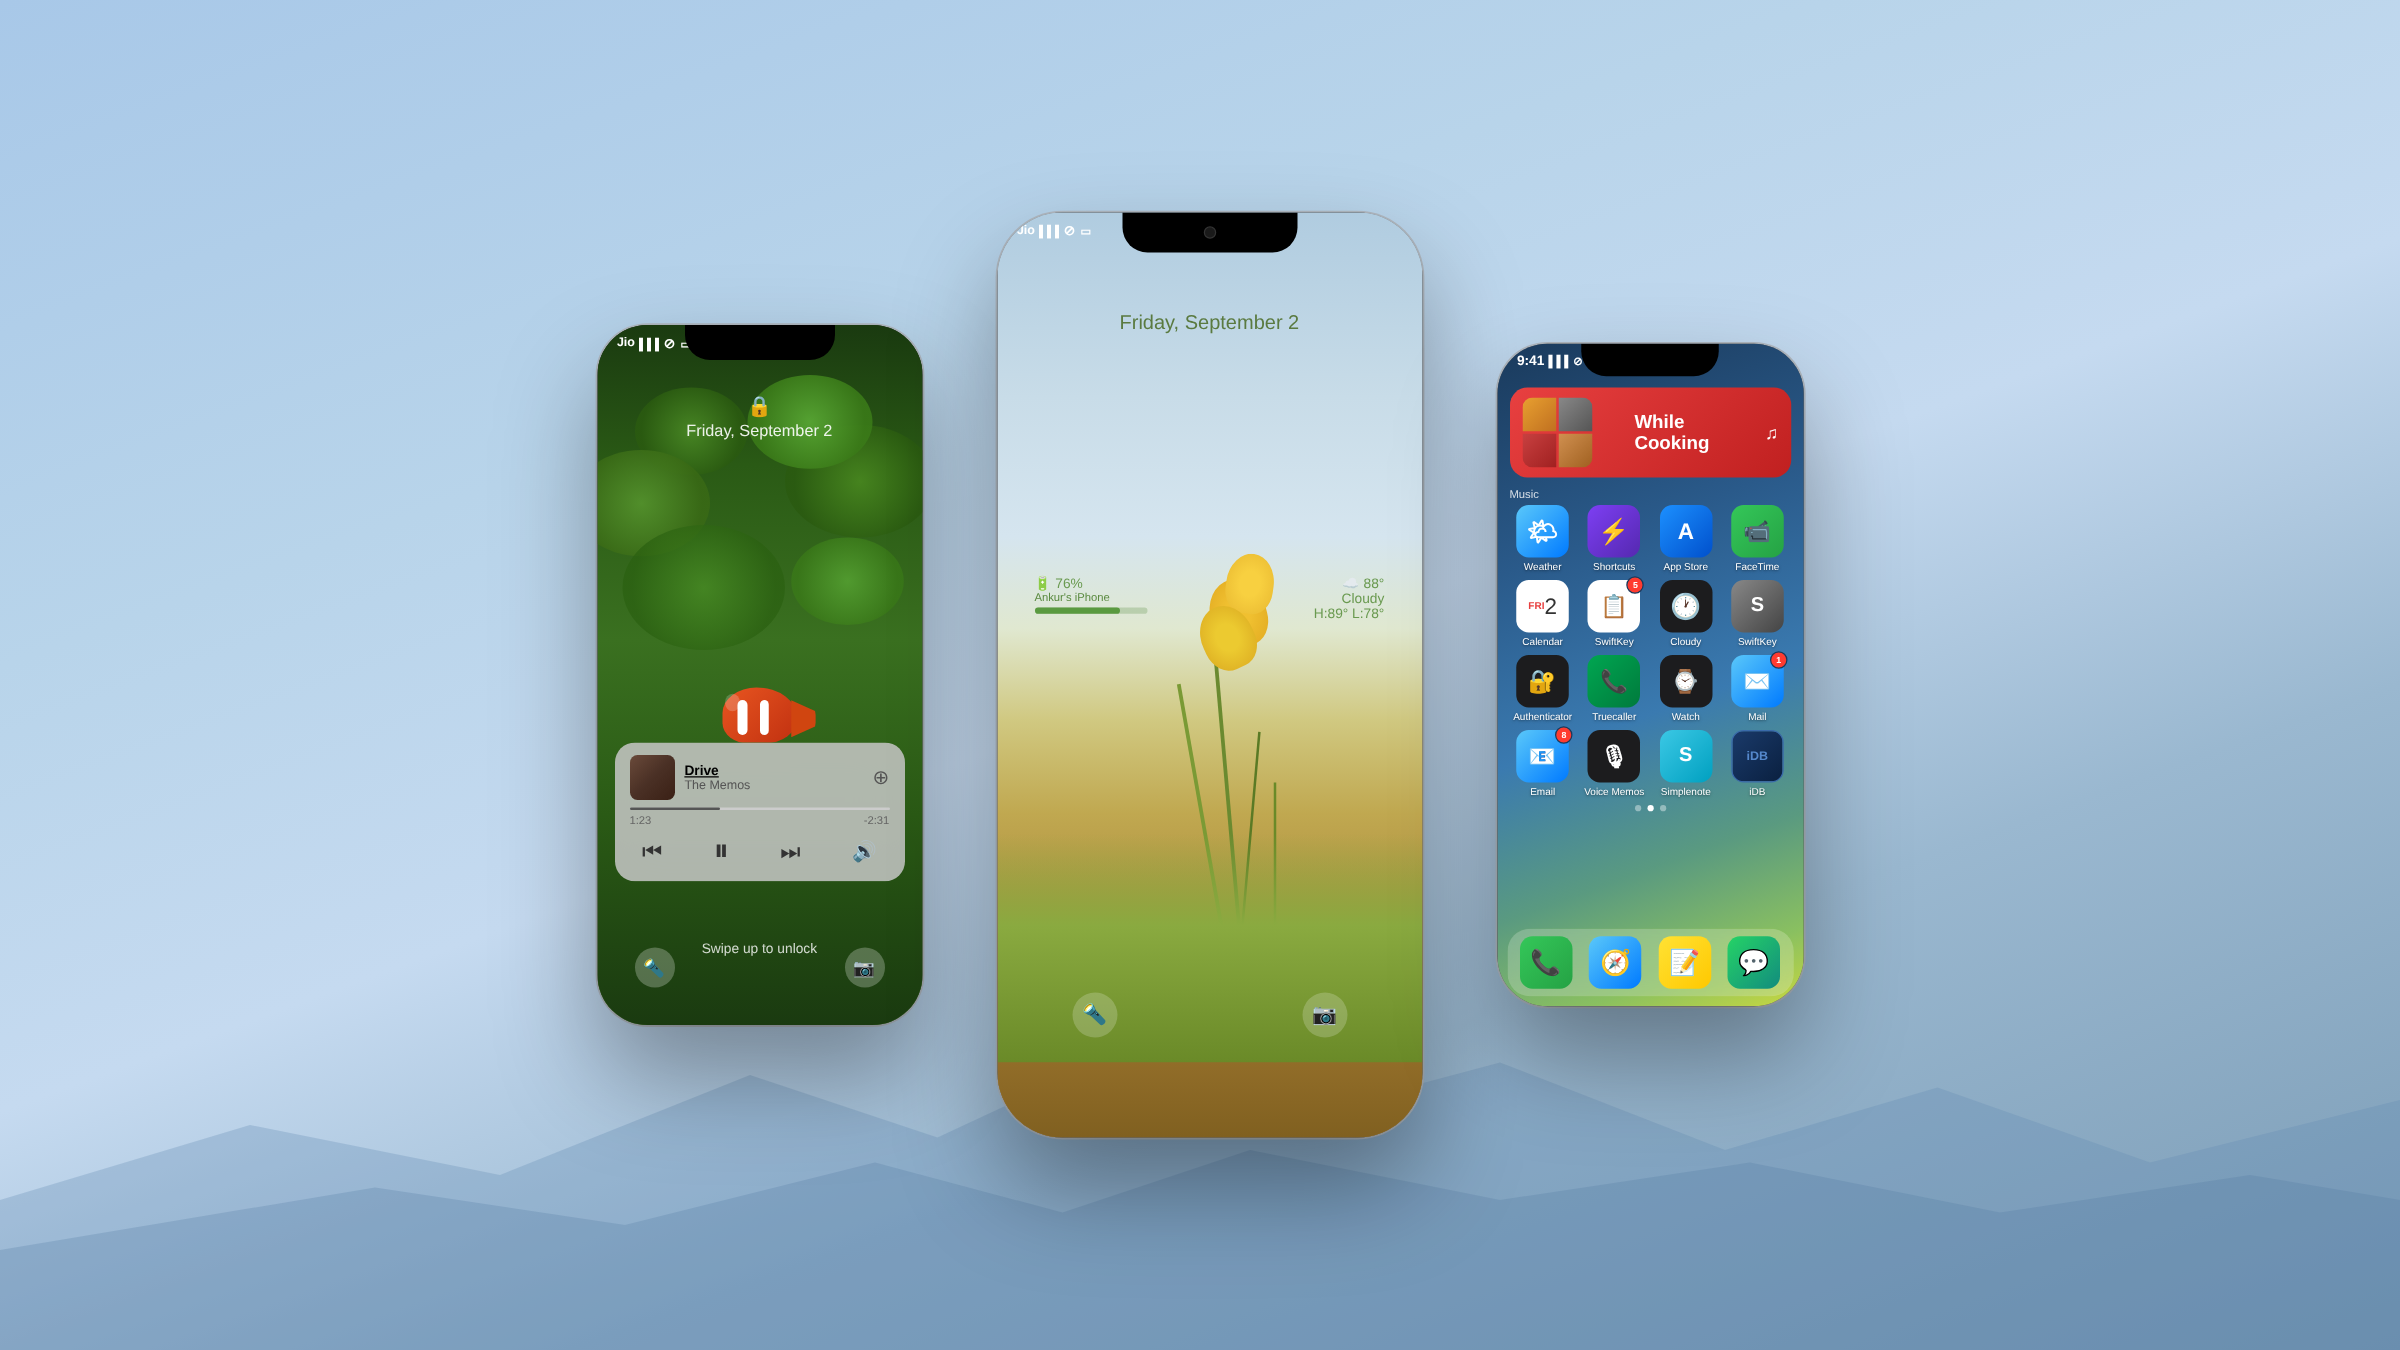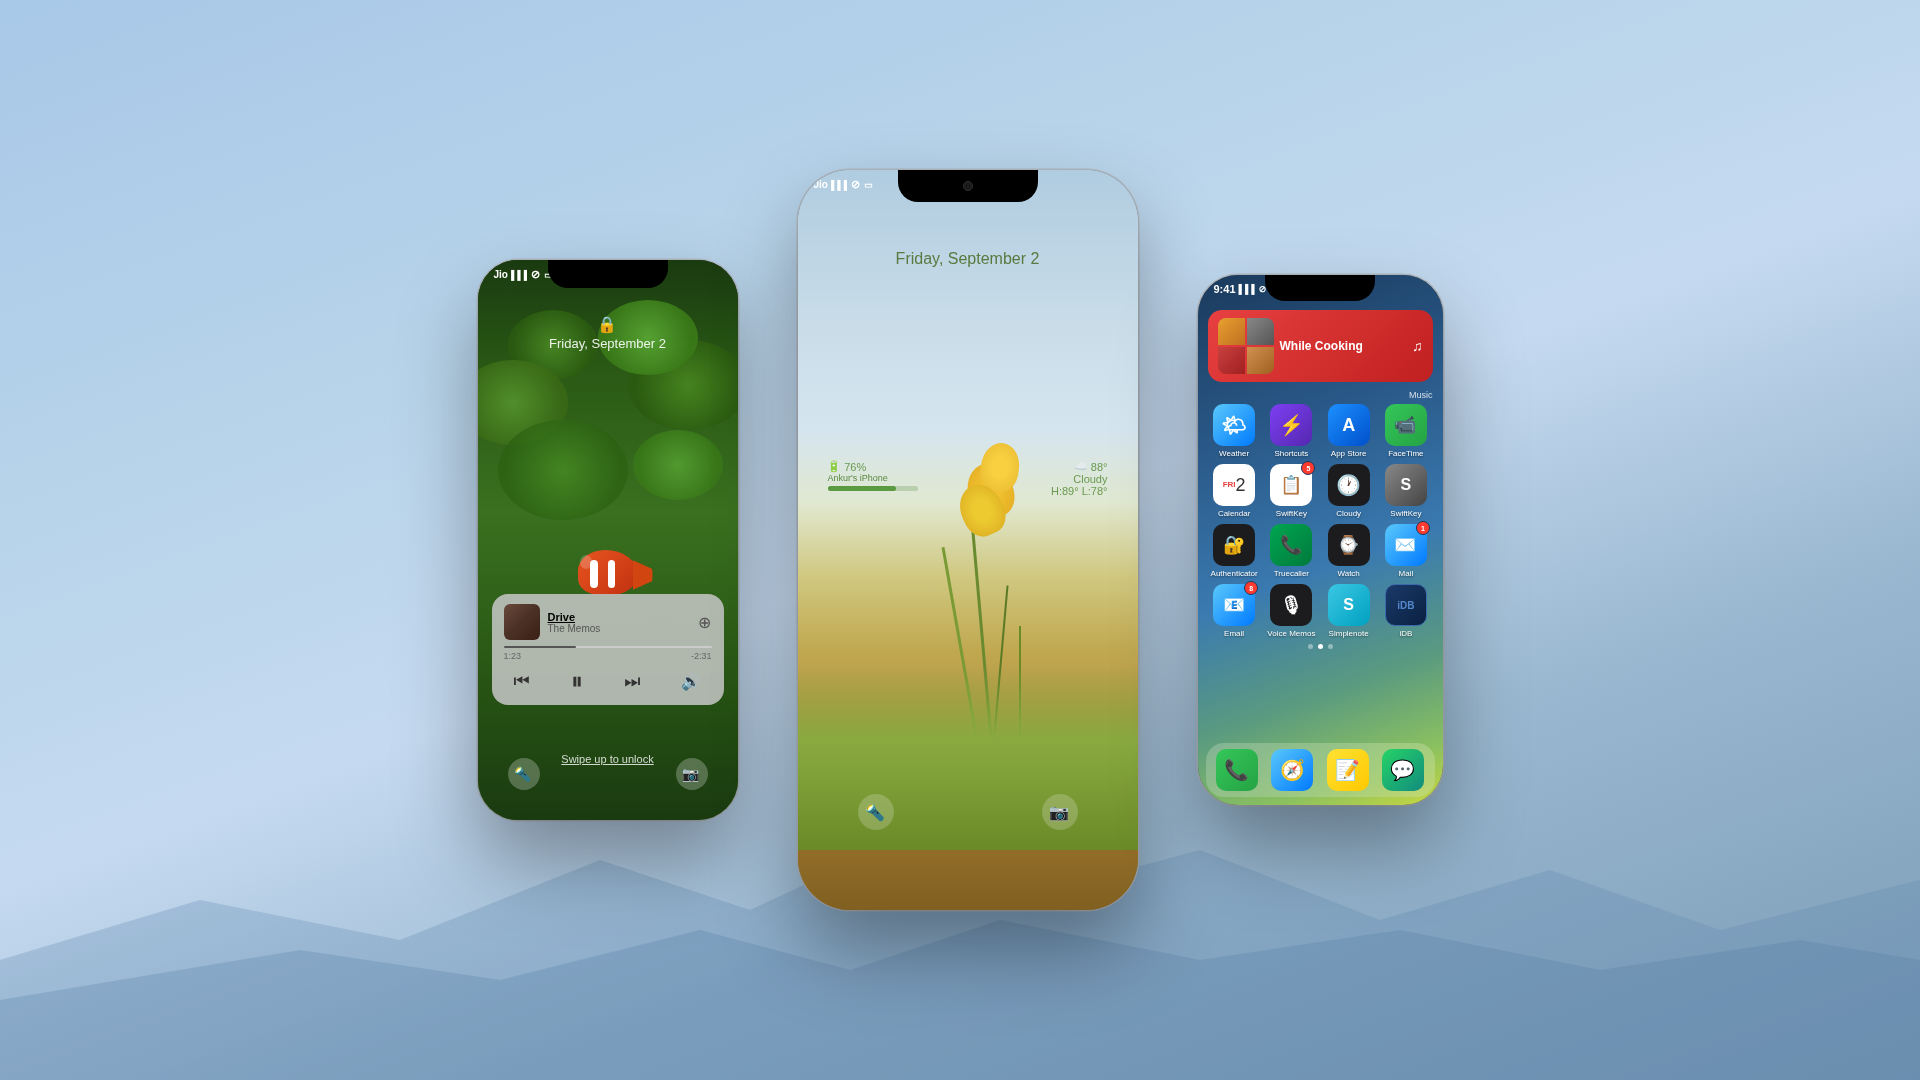--- a/index.html
+++ b/index.html
@@ -236,21 +236,20 @@
 
     .swipe-text {
       position: absolute;
       bottom: 55px;
       left: 0;
       right: 0;
       text-align: center;
       color: white;
       font-size: 11px;
       opacity: 0.8;
-      text-decoration: underline;
     }
 
     
     .phone-center .screen {
       width: 100%;
       height: 100%;
       position: relative;
       overflow: hidden;
       background: linear-gradient(180deg, #b8d4e8 0%, #c5daf0 25%, #d0e5f5 40%, #e8c870 65%, #c8a040 80%, #a07830 100%);
     }
@@ -404,34 +403,35 @@
       background: #555;
     }
 
     .banner-album-cell:nth-child(1) { background: linear-gradient(135deg, #e8a030 0%, #c07020 100%); }
     .banner-album-cell:nth-child(2) { background: linear-gradient(135deg, #888 0%, #555 100%); }
     .banner-album-cell:nth-child(3) { background: linear-gradient(135deg, #c84040 0%, #a02020 100%); }
     .banner-album-cell:nth-child(4) { background: linear-gradient(135deg, #d09050 0%, #a06020 100%); }
 
     .banner-text { flex: 1; }
     .banner-title {
-      font-size: 12px;
+      font-size: 15px;
       font-weight: 600;
       color: white;
+      margin-left: 28px;
     }
 
     .banner-music-icon {
       color: white;
       font-size: 14px;
     }
 
     .banner-label {
       font-size: 9px;
       color: rgba(255,255,255,0.8);
-      text-align: right;
+      text-align: left;
       margin-top: 2px;
       margin-bottom: 4px;
     }
 
     
     .app-grid {
       display: grid;
       grid-template-columns: repeat(4, 1fr);
       gap: 8px 4px;
       margin-bottom: 6px;

